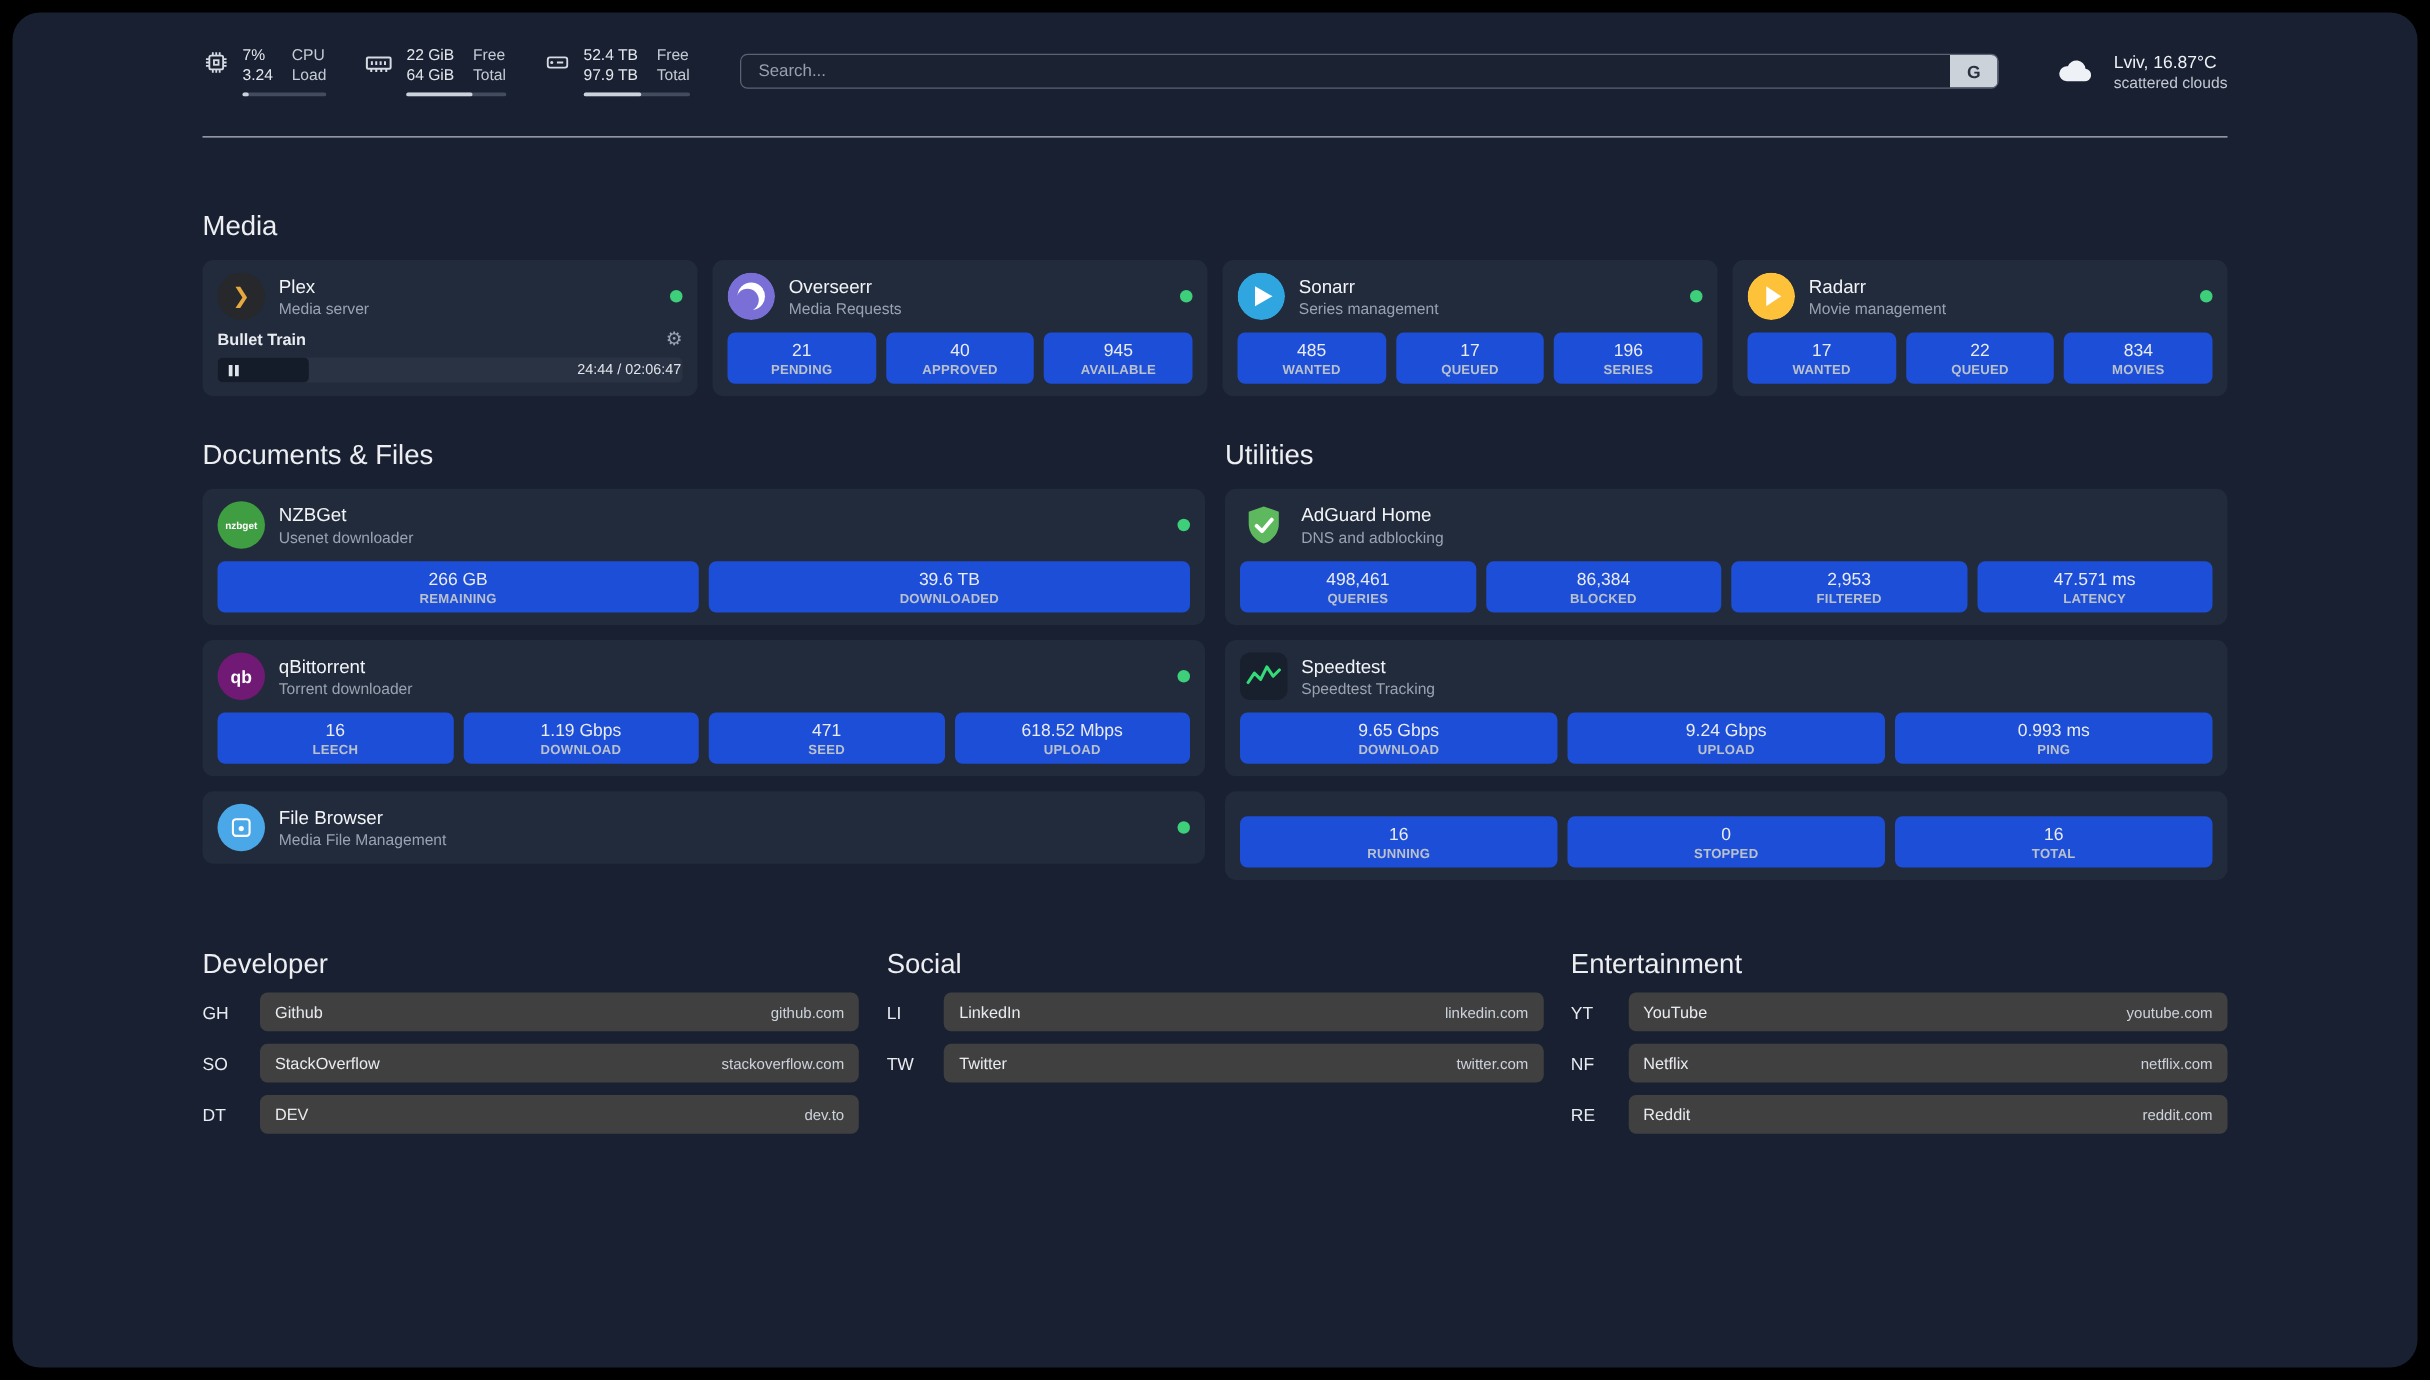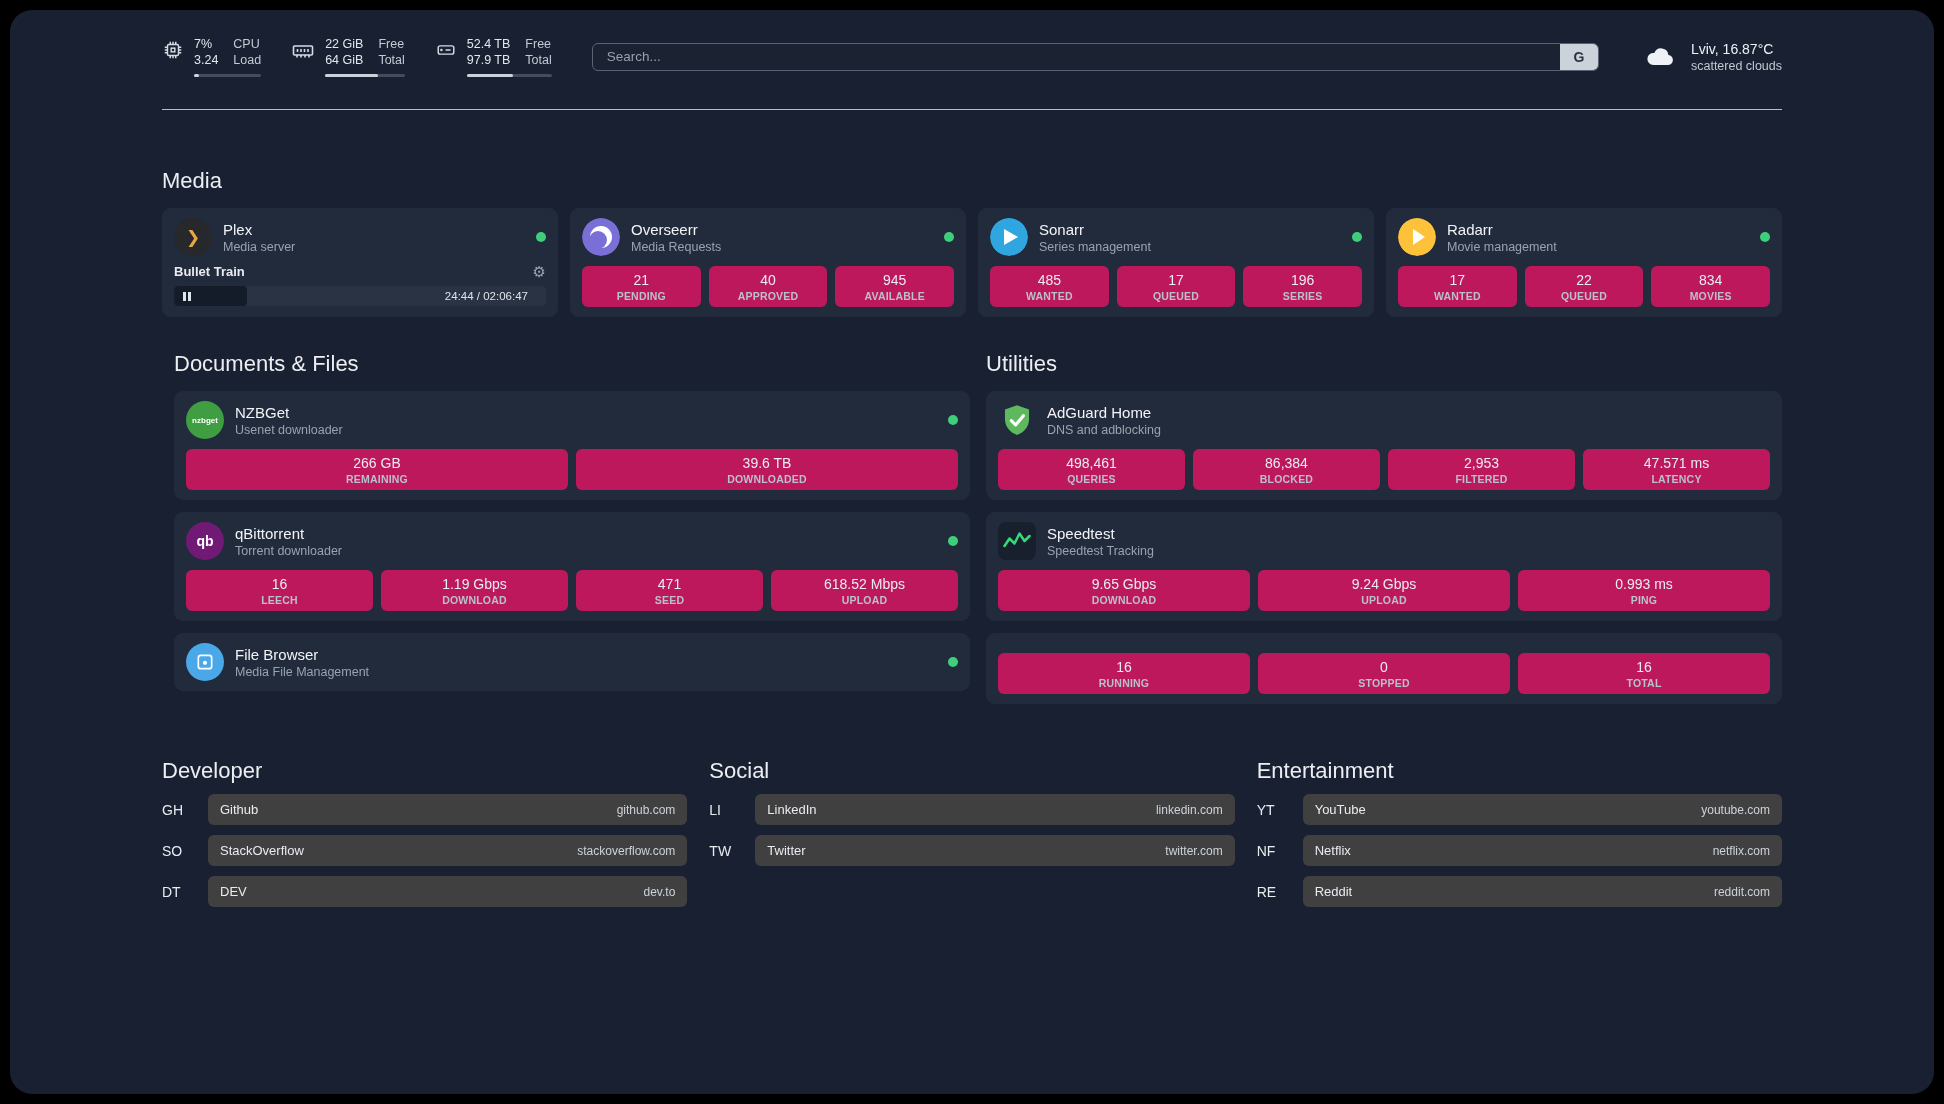--- a/index.html
+++ b/index.html
@@ -42,21 +42,21 @@
   
   .media-grid { display: grid; grid-template-columns: repeat(4, 1fr); gap: 12px; }
   .card { background: #222b3b; border-radius: 9px; padding: 10px 12px; }
   .card-head { display: flex; align-items: center; gap: 11px; }
   .svc-icon { width: 38px; height: 38px; flex: 0 0 38px; border-radius: 50%;
     display: flex; align-items: center; justify-content: center; overflow: hidden; }
   .svc-name { font-size: 15px; color: #f2f4f7; }
   .svc-desc { font-size: 12.5px; color: #99a2b1; margin-top: 2px; }
   .dot { margin-left: auto; width: 10px; height: 10px; border-radius: 50%; background: #3ecf7a; flex: 0 0 10px; }
   .stats { display: flex; gap: 8px; margin-top: 10px; }
-  .stat { flex: 1; background: #be185d; border-radius: 6px; text-align: center; padding: 6px 4px 5px; }
+  .stat { flex: 1; background: #1d4ed8; border-radius: 6px; text-align: center; padding: 6px 4px 5px; }
   .stat-v { font-size: 14px; color: #e9ecf1; }
   .stat-l { font-size: 10.5px; font-weight: 700; color: #b9c1cd; margin-top: 2px; letter-spacing: .2px; }
 
   
   .ic-plex { background: #26282c; color: #e6a841; font-size: 17px; font-weight: 700; }
   .ic-nzbget { background: #3f9e42; color: #fff; font-size: 8px; font-weight: 700; }
   .ic-qb { background: #701a75; color: #fff; font-size: 14px; font-weight: 700; }
   .ic-fb { background: #4aa8e8; }
   .ic-speed { background: #18202e; border-radius: 8px; }
   .ic-flat { background: transparent; border-radius: 6px; }
@@ -65,25 +65,25 @@
   .player { margin-top: 8px; }
   .player-top { display: flex; justify-content: space-between; align-items: center;
     font-size: 13px; color: #e8ebf0; font-weight: bold; }
   .gear { color: #9aa3b2; font-size: 15px; cursor: pointer; line-height: 1; }
   .player-bar { position: relative; margin-top: 7px; height: 20px; border-radius: 4px;
     background: #2a3344; overflow: hidden; cursor: pointer; }
   .player-fill { position: absolute; left: 0; top: 0; bottom: 0; background: #151c29; border-radius: 4px; }
   .pause { position: absolute; left: 9px; top: 0; bottom: 0; display: flex; align-items: center;
     gap: 2.5px; cursor: pointer; }
   .pause i { display: block; width: 2.5px; height: 9px; background: #dfe3ea; }
-  .ptime { position: absolute; right: 18px; top: 50%; transform: translateY(-50%);
+  .ptime { position: absolute; right: 1px; top: 50%; transform: translateY(-50%);
     font-size: 11.5px; color: #dfe3ea; }
 
   
-  .two-col { display: grid; grid-template-columns: 1fr 1fr; gap: 0 16px; align-items: start; margin-left: 12px; }
+  .two-col { display: grid; grid-template-columns: 1fr 1fr; gap: 0 16px; align-items: start; }
   .col { display: flex; flex-direction: column; gap: 12px; }
 
   
   .bm-grid { display: grid; grid-template-columns: 1fr 1fr 1fr; gap: 0 22px; align-items: start; }
   .bm-row { display: flex; align-items: center; margin-top: 10px; }
   .bm-abbr { width: 46px; flex: 0 0 46px; font-size: 14px; color: #e8ebf0; }
   .bm-pill { flex: 1; display: flex; justify-content: space-between; align-items: center;
     background: #404040; border-radius: 6px; padding: 8px 12px; cursor: pointer; }
   .bm-name { font-size: 13px; color: #e8ebf0; }
   .bm-url { font-size: 12px; color: #ccd2db; }

